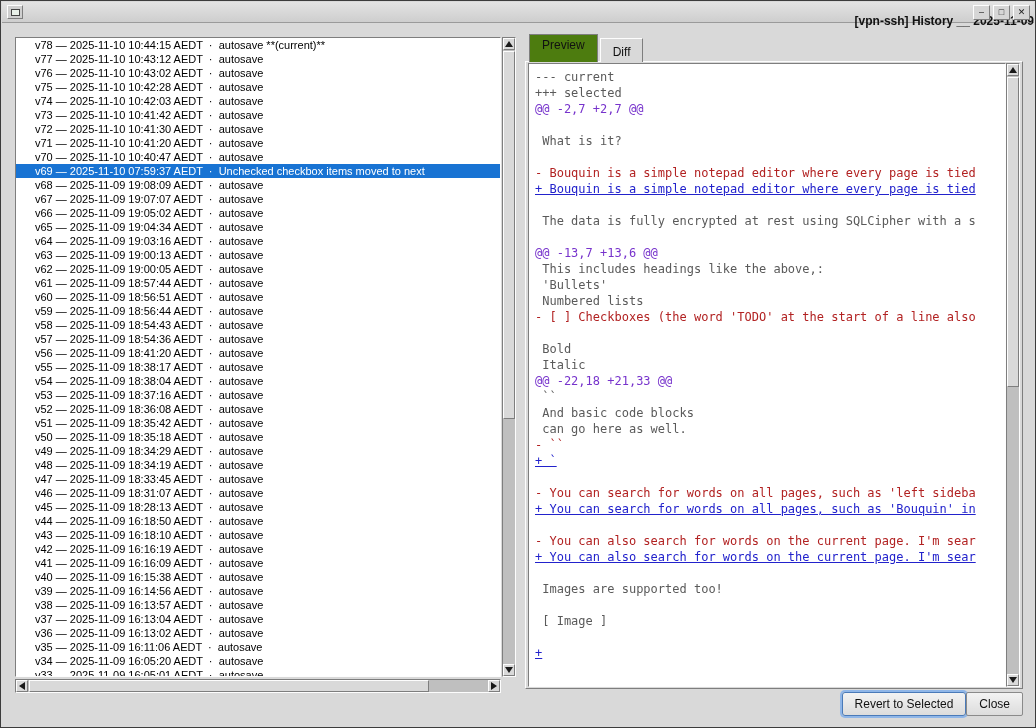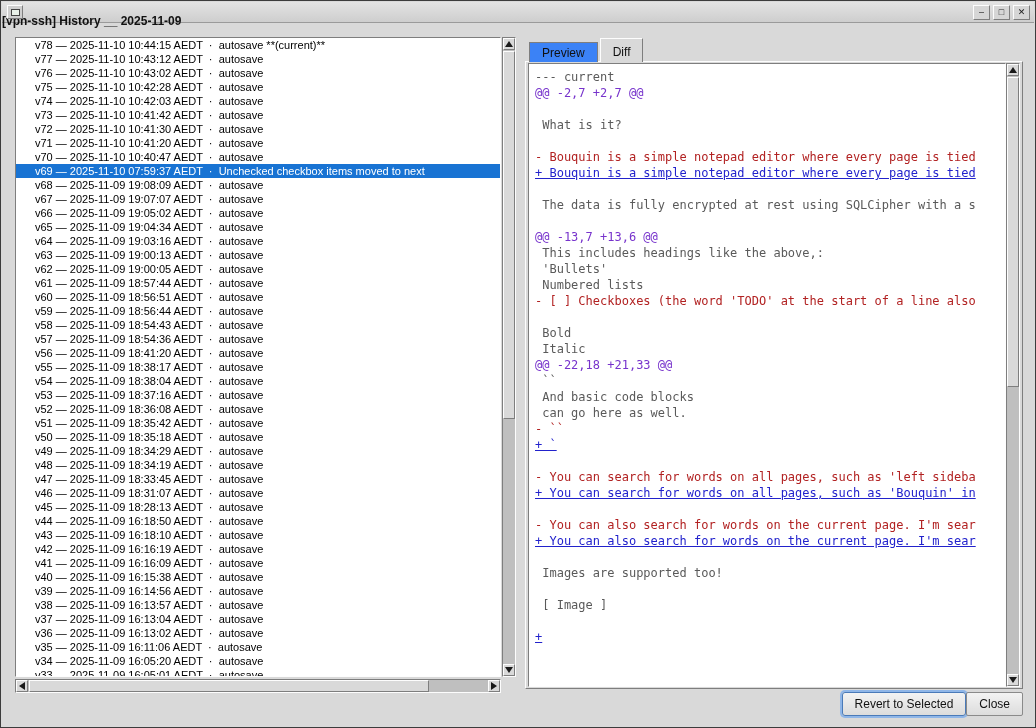--- a/index.html
+++ b/index.html
@@ -20,21 +20,21 @@
   }
   .titlebar-icon {
     position:absolute; left:5px; top:3px; width:16px; height:14px;
     background:#cfcfcf; border:1px solid; border-color:#fdfdfd #7e7e7e #7e7e7e #fdfdfd;
   }
   .titlebar-icon:after{
     content:""; position:absolute; left:3px; top:3px; width:7px; height:5px;
     border:1px solid #444; background:#e8f0e8;
   }
   .title-text {
-    width:100%; text-align:left; font-size:12px; font-weight:bold; color:#111;margin-top:18px;
+    width:100%; text-align:right; font-size:12px; font-weight:bold; color:#111;margin-top:18px;
   }
   .win-buttons { position:absolute; right:4px; top:3px; display:flex; gap:3px; }
   .win-btn {
     width:17px; height:15px; background:#d6d6d6;
     border:1px solid; border-color:#fdfdfd #7e7e7e #7e7e7e #fdfdfd;
     font-size:9px; line-height:13px; text-align:center; color:#222; cursor:default;
   }
 
   
   .sunken { border:1px solid; border-color:#7e7e7e #fdfdfd #fdfdfd #7e7e7e; }
@@ -76,22 +76,22 @@
   .tri-right{ border-top:4px solid transparent; border-bottom:4px solid transparent; border-left:6px solid #1a1a1a; }
 
   #list-vscroll { left:501px; top:36px; height:640px; }
   #list-hscroll { left:14px;  top:678px; width:486px; }
   #diff-vscroll { left:1005px; top:62px; height:624px; }
 
   
   .tabs { position:absolute; left:528px; top:37px; height:24px; display:flex; align-items:flex-end; z-index:2; }
   .tab {
     font-size:12px; color:#111; padding:3px 12px 4px 12px;
-    background:#3b82f6; border:1px solid #7e7e7e; border-bottom:none;
-    margin-right:2px; height:20px;
+    background:#4d7c0f; border:1px solid #7e7e7e; border-bottom:none;
+    margin-right:2px; height:28px;
   }
   .tab.active {
     background:#d9d9d9; height:24px; padding-top:6px;
     border-color:#fdfdfd #7e7e7e transparent #fdfdfd;
     position:relative;
   }
   .nb-panel {
     position:absolute; left:524px; top:60px; width:498px; height:628px;
     background:#d9d9d9; border:1px solid; border-color:#fdfdfd #7e7e7e #7e7e7e #fdfdfd;
   }
@@ -204,20 +204,21 @@
   </div>
 
   <div class="tabs">
     <div class="tab">Preview</div>
     <div class="tab active">Diff</div>
   </div>
 
   <div class="nb-panel">
     <div class="diff-view sunken">
         <div class="diff-line meta">--- current</div>
+        <div class="diff-line meta">+++ selected</div>
         <div class="diff-line hunk">@@ -2,7 +2,7 @@</div>
         <div class="diff-line blank">&nbsp;</div>
         <div class="diff-line context"> What is it?</div>
         <div class="diff-line blank">&nbsp;</div>
         <div class="diff-line del">- Bouquin is a simple notepad editor where every page is tied</div>
         <div class="diff-line add">+ Bouquin is a simple notepad editor where every page is tied</div>
         <div class="diff-line blank">&nbsp;</div>
         <div class="diff-line context"> The data is fully encrypted at rest using SQLCipher with a s</div>
         <div class="diff-line blank">&nbsp;</div>
         <div class="diff-line hunk">@@ -13,7 +13,6 @@</div>

